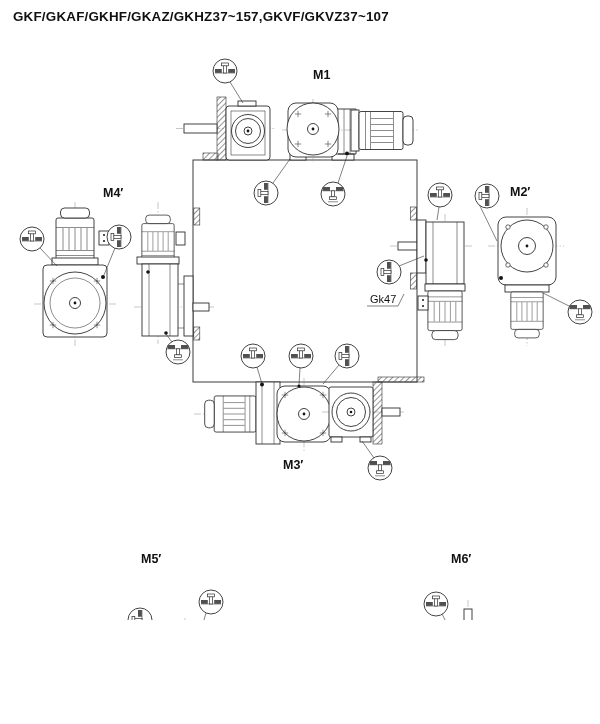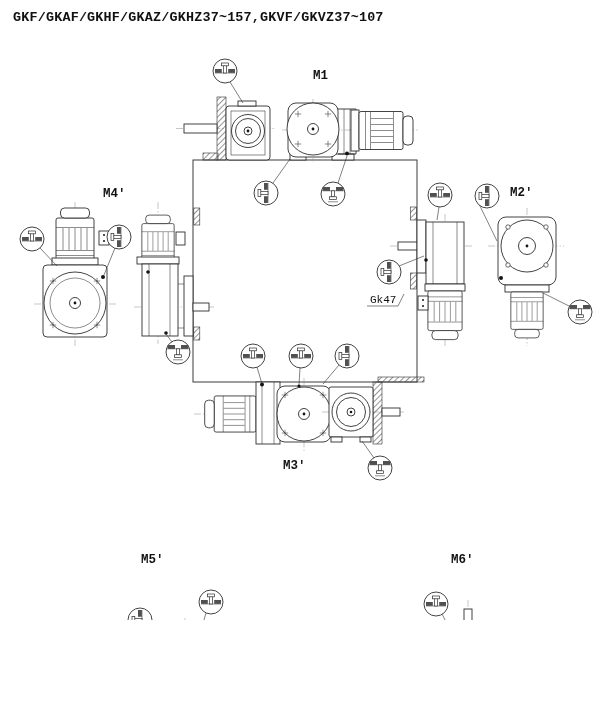--- a/index.html
+++ b/index.html
@@ -1,17 +1,17 @@
 <!DOCTYPE html>
 <html><head>
 <meta charset="utf-8">
 <style>
   html,body{margin:0;padding:0;background:#fff;}
   .page{position:relative;width:600px;height:620px;background:#ffffff;overflow:hidden;
-        font-family:Liberation Mono, monospace;}
+        font-family:Liberation Sans, sans-serif;}
   svg{position:absolute;left:0;top:0;}
   
   .fw{fill:#ffffff;stroke:#2e2e2e;stroke-width:.9;}
   .ln{fill:none;stroke:#2e2e2e;stroke-width:.9;}
   .tl{fill:none;stroke:#2e2e2e;stroke-width:.55;}
   .bar{fill:#505050;stroke:none;}
   .tw{fill:#ffffff;stroke:#2e2e2e;stroke-width:.7;}
   .cl{fill:none;stroke:#8f8f8f;stroke-width:.5;stroke-dasharray:7 2 1.5 2;}
   .dot{fill:#141414;stroke:none;}
   .ldr{fill:none;stroke:#2e2e2e;stroke-width:.6;}

